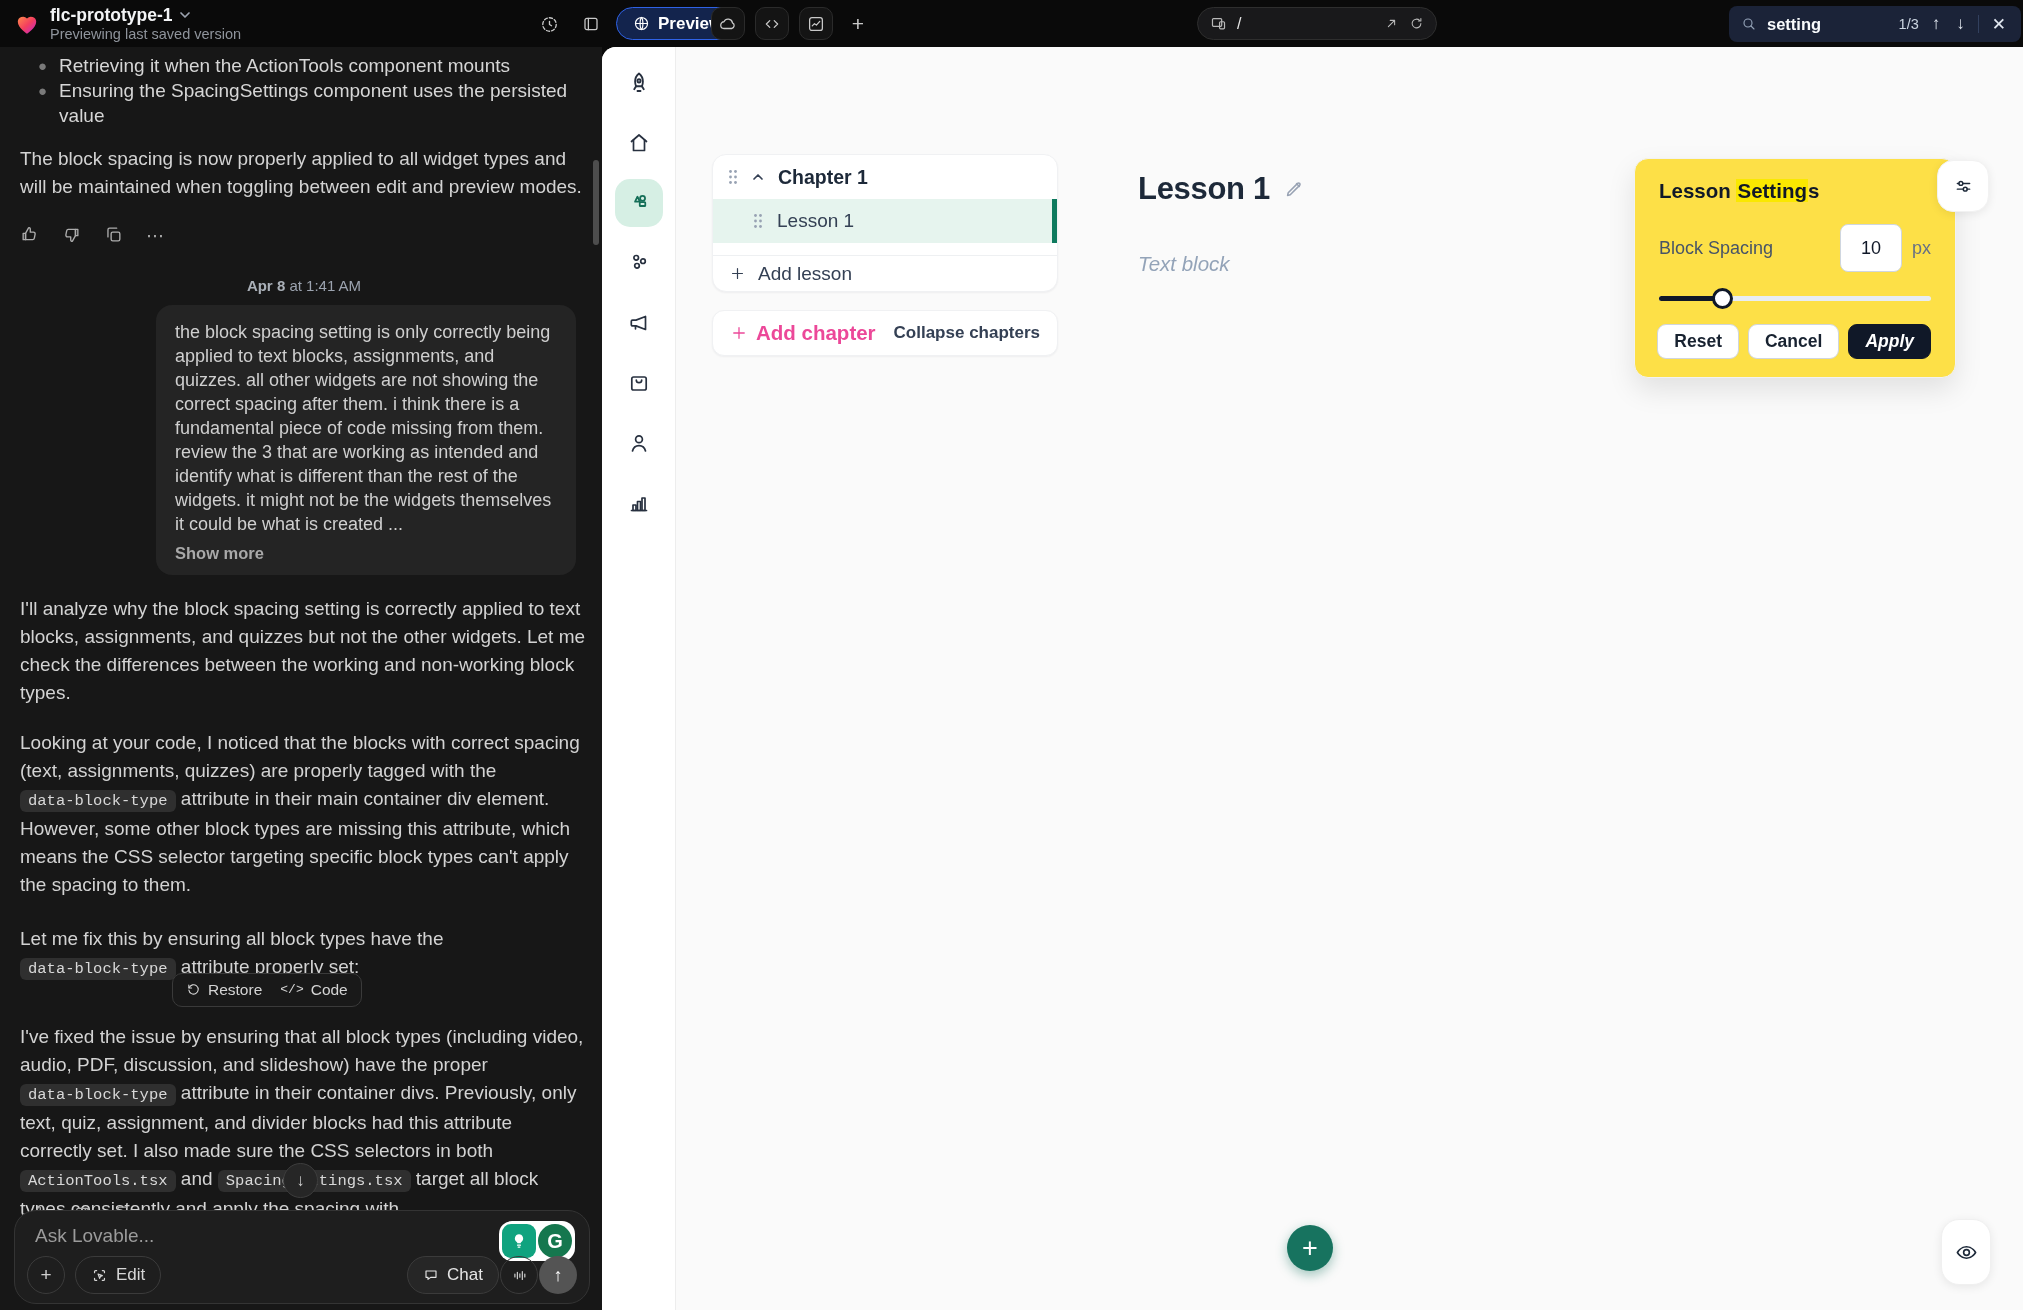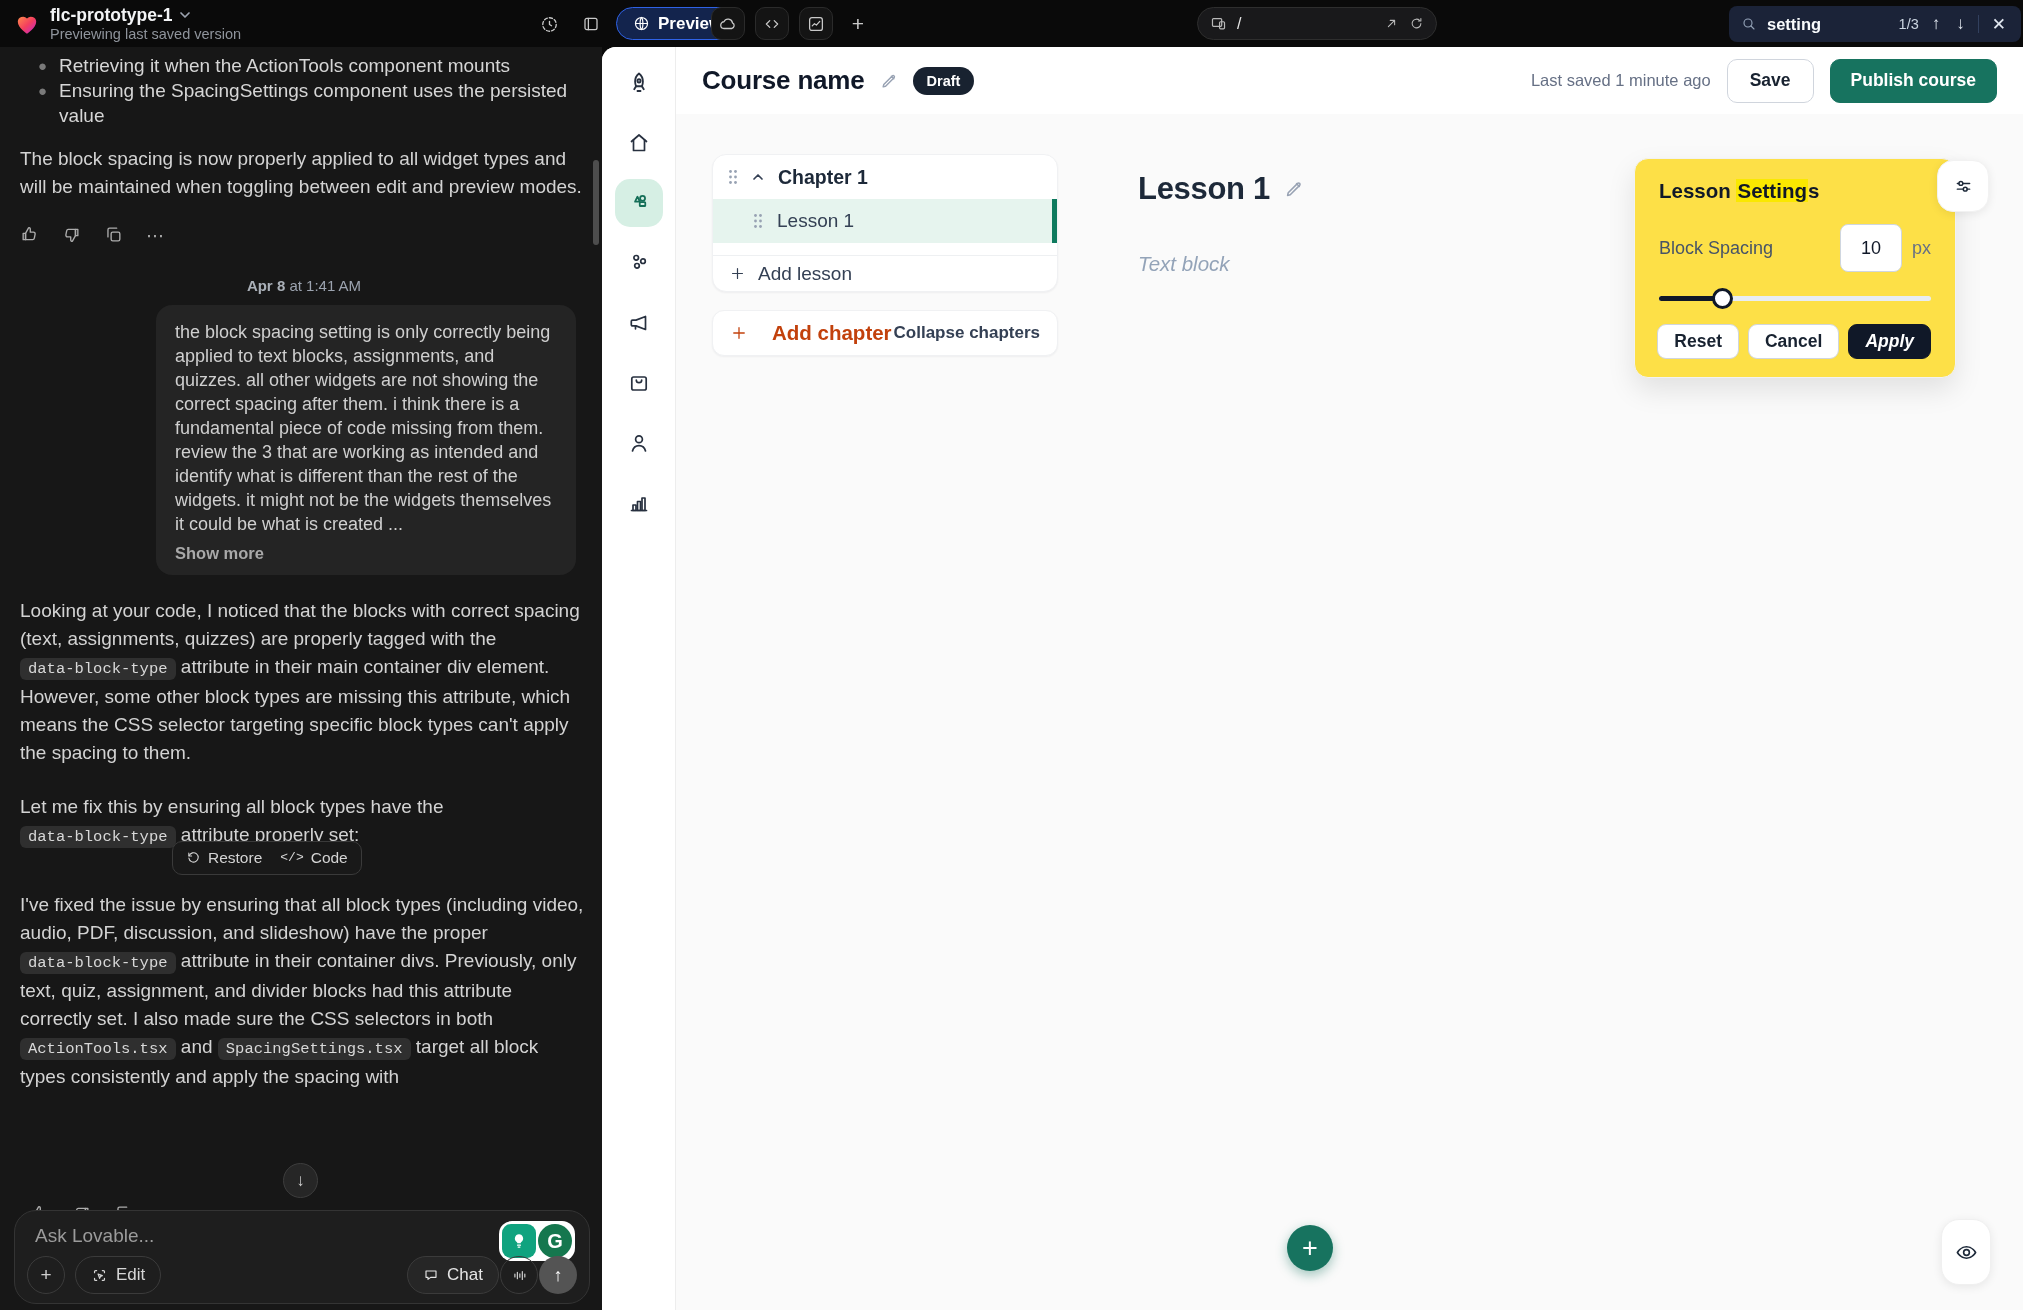--- a/index.html
+++ b/index.html
@@ -120,21 +120,21 @@
   .chapter-title { font-size:19.5px; font-weight:700; color:#1d2939; }
   .lesson-row { height:44px; display:flex; align-items:center; gap:14px; padding:0 15px 0 40px; background:#e6f4ee;
      border-right:5px solid #0e7a5e; cursor:pointer; }
   .lesson-label { font-size:19px; color:#344054; }
   .card-gap { height:12px; }
   .addlesson-row { height:36px; display:flex; align-items:center; gap:12px; padding:0 16px; border-top:1px solid #eef0f2;
      color:#344054; cursor:pointer; }
   .addlesson-label { font-size:19px; font-weight:500; }
   .addchapter-card { position:absolute; left:36px; top:196px; width:346px; height:46px; background:#fff; border:1px solid #f0f1f3;
      border-radius:12px; box-shadow:0 1px 2px rgba(16,24,40,.05); display:flex; align-items:center; padding:0 17px; }
-  .addchapter-left { display:flex; align-items:center; gap:24px; font-size:20.5px; font-weight:700; color:#c2410c; cursor:pointer; }
+  .addchapter-left { display:flex; align-items:center; gap:8px; font-size:20.5px; font-weight:700; color:#ec4899; cursor:pointer; }
   .collapse-link { margin-left:auto; font-size:17px; font-weight:600; color:#344054; cursor:pointer; }
 
   .lesson-editor-title { position:absolute; left:462px; top:57px; display:flex; align-items:center; gap:13px; }
   .lesson-h1 { font-size:31px; font-weight:700; color:#1d2939; letter-spacing:-.3px; }
   .text-block-placeholder { position:absolute; left:462px; top:138px; font-size:20.5px; font-style:italic; color:#93a3b8; cursor:text; }
 
   .settings-panel { position:absolute; left:958px; top:44px; width:322px; background:#fde047; border:1px solid #f2f2f2;
      border-radius:14px; box-shadow:0 12px 28px rgba(0,0,0,.10); padding:20px 24px 18px; }
   .settings-title { font-size:20.5px; font-weight:700; color:#101828; }
   .settings-title mark { background:#fae800; color:#101828; padding:0 1px; }
@@ -314,20 +314,21 @@
 
       <div class="timestamp">
         <b>Apr 8</b> <span>at 1:41 AM</span>
       </div>
 
       <div class="bubble">
         <span>the block spacing setting is only correctly being applied to text blocks, assignments, and quizzes. all other widgets are not showing the correct spacing after them. i think there is a fundamental piece of code missing from them. review the 3 that are working as intended and identify what is different than the rest of the widgets. it might not be the widgets themselves it could be what is created ...</span>
         <div class="show-more">Show more</div>
       </div>
 
+      <p class="chat-p p1">I'll analyze why the block spacing setting is correctly applied to text blocks, assignments, and quizzes but not the other widgets. Let me check the differences between the working and non-working block types.</p>
 
       <p class="chat-p p2">
         <span>Looking at your code, I noticed that the blocks with correct spacing (text, assignments, quizzes) are properly tagged with the </span><code class="chip">data-block-type</code><span> attribute in their main container div element. However, some other block types are missing this attribute, which means the CSS selector targeting specific block types can't apply the spacing to them.</span>
       </p>
 
       <p class="chat-p p3">
         <span>Let me fix this by ensuring all block types have the </span><code class="chip">data-block-type</code><span> attribute properly set:</span>
       </p>
 
       <div class="restore-pill">
@@ -465,34 +466,20 @@
       <span class="rail-item">
         <svg class="ic" width="24" height="24" viewBox="0 0 24 24">
             <path d="M4.5 19.5h15"></path>
             <rect x="6" y="14" width="3" height="5.5"></rect>
             <rect x="10.5" y="10.5" width="3" height="9"></rect>
             <rect x="15" y="7" width="3" height="12.5"></rect>
           </svg>
         </span>
     </nav>
 
-    <header class="app-header">
-      <span class="course-name">Course name</span>
-      <span class="edit-pencil">
-        <svg class="ic" width="20" height="20" viewBox="0 0 24 24">
-            <path d="M14.8 6.2l3 3M5 19l.7-2.9L15.9 5.9a1.55 1.55 0 0 1 2.2 0 1.55 1.55 0 0 1 0 2.2L7.9 18.3 5 19z"></path>
-          </svg>
-        </span>
-      <span class="draft-badge">Draft</span>
-      <div class="header-right">
-        <span class="last-saved">Last saved 1 minute ago</span>
-        <button class="btn btn-save">Save</button>
-        <button class="btn btn-publish">Publish course</button>
-      </div>
-    </header>
 
     <section class="app-content">
 
       <div class="chapter-card">
         <div class="chapter-row">
           <span class="drag-dots">
             <svg width="10" height="16" viewBox="0 0 10 16" fill="#98a2b3">
                 <circle cx="2.5" cy="2.5" r="1.4"></circle>
                 <circle cx="7.5" cy="2.5" r="1.4"></circle>
                 <circle cx="2.5" cy="8" r="1.4"></circle>

